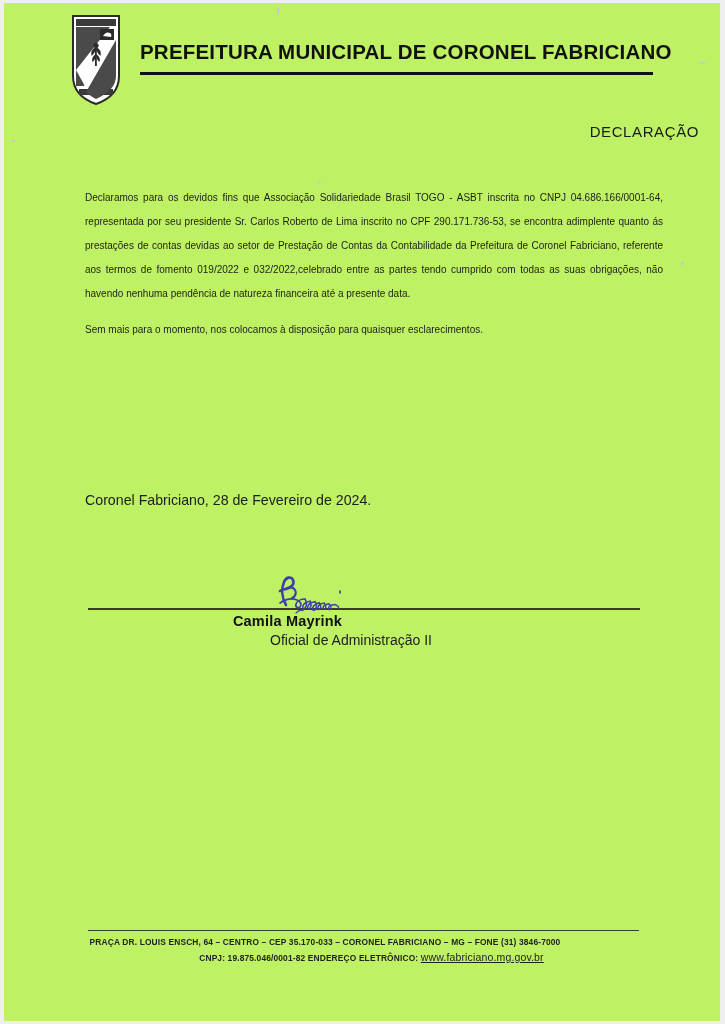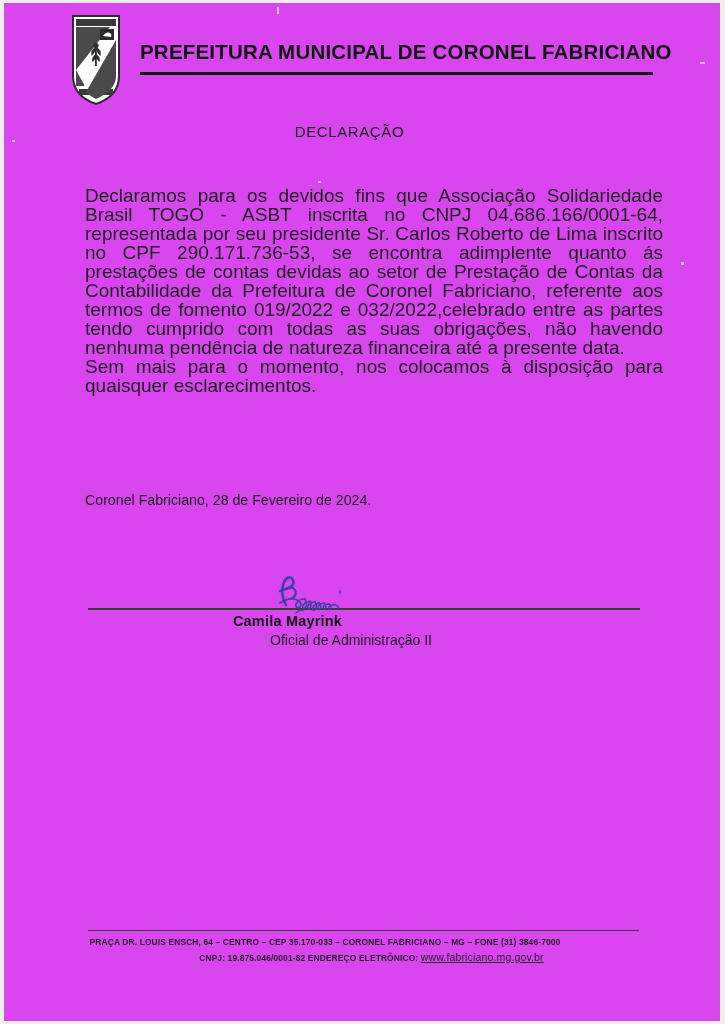--- a/index.html
+++ b/index.html
@@ -4,21 +4,21 @@
 <style>
   html, body {
     margin: 0;
     padding: 0;
     background: #ffffff;
   }
   .page {
     position: relative;
     width: 725px;
     height: 1024px;
-    background: #d946ef;
+    background: #bef264;
     overflow: hidden;
     font-family: "Liberation Sans", sans-serif;
     color: #1a1a1a;
   }
   
   .scan-edge-left, .scan-edge-right, .scan-edge-top, .scan-edge-bottom {
     position: absolute;
     background: #efefef;
     pointer-events: none;
   }
@@ -66,42 +66,42 @@
     height: 2.5px;
     background: #111;
   }
 
   
   .doc-title {
     position: absolute;
     left: 0;
     top: 123px;
     width: 699px;
-    text-align: center;
+    text-align: right;
     font-size: 15px;
     letter-spacing: 0.6px;
     color: #1a1a1a;
   }
 
   
   .body-block {
     position: absolute;
     left: 85px;
     top: 186px;
     width: 578px;
   }
   .para {
     margin: 0;
     text-align: justify;
     text-justify: inter-word;
-    font-size: 19px;
-    line-height: 19px;
+    font-size: 10px;
+    line-height: 24px;
     color: #1d1d1d;
   }
-  .para + .para { margin-top: 0; }
+  .para + .para { margin-top: 12px; }
 
   .date-line {
     position: absolute;
     left: 85px;
     top: 489px;
     font-size: 14.2px;
     line-height: 22px;
     color: #1d1d1d;
   }
 

